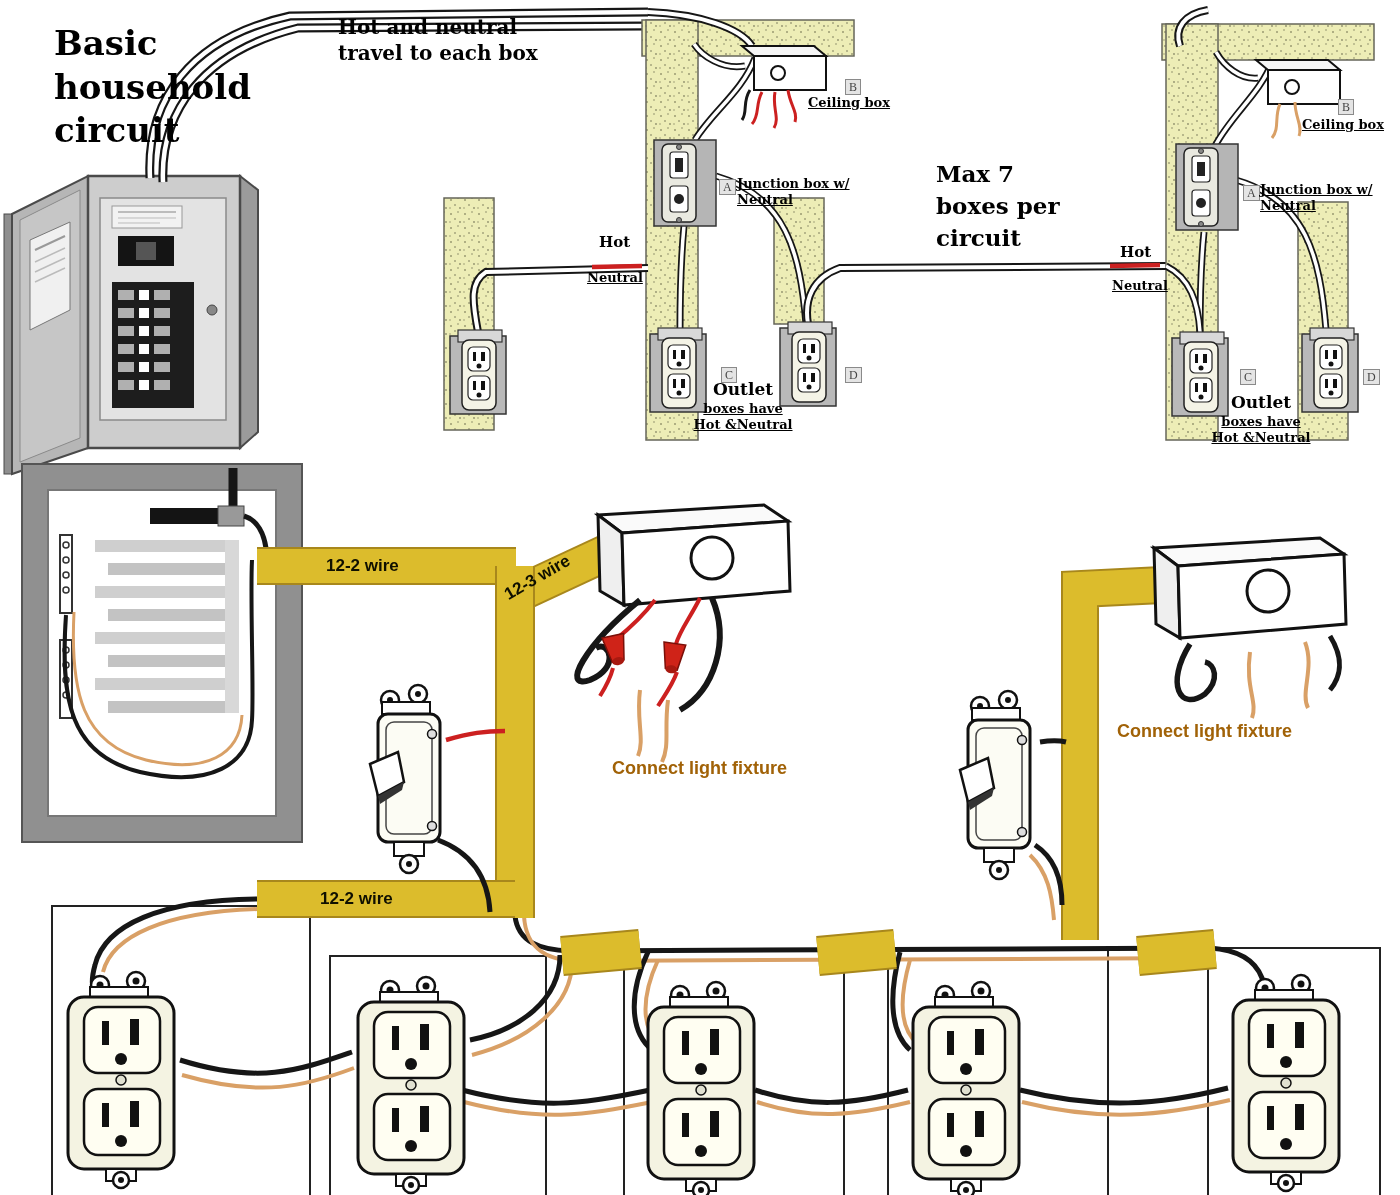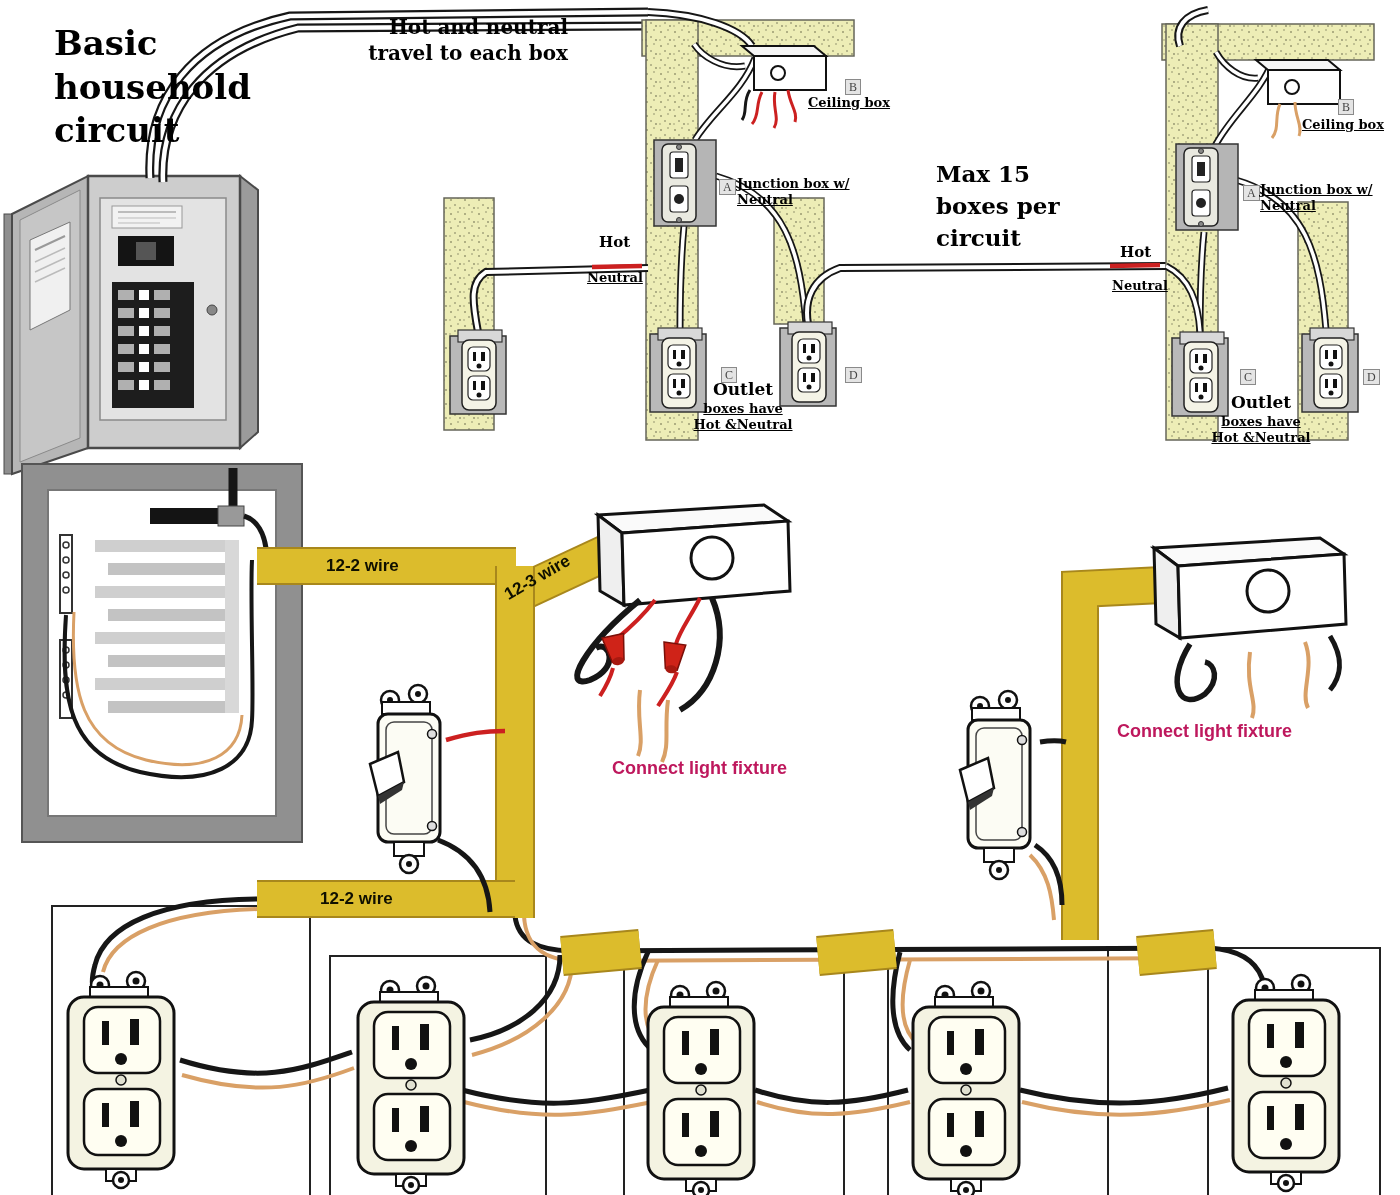--- a/index.html
+++ b/index.html
@@ -3,30 +3,30 @@
 <meta charset="utf-8">
 <style>
   html,body { margin:0; padding:0; background:#fff; }
   .stage {
     position:relative; width:1400px; height:1195px; background:#ffffff;
     overflow:hidden; font-family:"Liberation Serif", serif; color:#000;
   }
   svg { position:absolute; left:0; top:0; }
   .lbl { position:absolute; white-space:pre-line; }
   .title   { left:54px;  top:2px;  font:bold 34px/1.28 "DejaVu Serif", serif;margin-top:20px; }
-  .hnt     { left:338px; top:14px;  width:230px; text-align:right; font:bold 20px/1.3 "DejaVu Serif", serif; }
+  .hnt     { left:338px; top:14px;  width:230px; text-align:left; font:bold 20px/1.3 "DejaVu Serif", serif; }
   .max12   { left:936px; top:158px; font:bold 23px/1.4 "DejaVu Serif", serif; }
   .ann13   { font:bold 13px/1.2 "DejaVu Serif", serif;text-decoration:underline; }
   .ann15   { font:bold 15px/1.2 "DejaVu Serif", serif; }
   .ann17   { font:bold 17px/1.2 "DejaVu Serif", serif; }
   .ctr     { text-align:center; }
   .marker  { position:absolute; font:12px/14px "Liberation Serif", serif; color:#444;
              border:1px solid #8a8a8a; background:#e4e4e4; padding:0 3px; }
   .wirelbl { font:bold 17px "Liberation Sans", sans-serif; color:#101000; }
-  .connect { font:bold 18px "Liberation Sans", sans-serif; color:#be185d; }
+  .connect { font:bold 18px "Liberation Sans", sans-serif; color:#a16207; }
   .cbbname { left:0; top:842px; width:312px; text-align:center;
              font:34px "Liberation Sans", sans-serif; color:#2b2b2b; }
   .rot123  { transform:rotate(-30deg); transform-origin:left center; }
 
   
   .wy  { stroke:var(--wire-yellow,#dcbc2c); fill:none; }
   .wyo { stroke:var(--wire-yellow-edge,#a8871c); fill:none; }
   .wr  { stroke:var(--wire-red,#cc2020); fill:none; }
   .wt  { stroke:var(--wire-tan,#d9a066); fill:none; }
   .wk  { stroke:var(--wire-black,#161616); fill:none; }
@@ -384,21 +384,21 @@
   <g transform="translate(1225,978)">
         <use href="#duplex"></use>
       </g>
 </svg>
 
 <div class="lbl title">Basic
 household
 circuit</div>
 <div class="lbl hnt">Hot and neutral
 travel to each box</div>
-<div class="lbl max12">Max 15
+<div class="lbl max12">Max 7
 boxes per
 circuit</div>
 
 <span class="marker" style="left:845px;top:79px;">B</span>
 <div class="lbl ann13" style="left:808px;top:95px;">Ceiling box</div>
 <span class="marker" style="left:719px;top:179px;">A</span>
 <div class="lbl ann13" style="left:737px;top:176px;">Junction box w/
 Neutral</div>
 <div class="lbl ann15" style="left:599px;top:233px;">Hot</div>
 <div class="lbl ann13" style="left:587px;top:270px;">Neutral</div>

